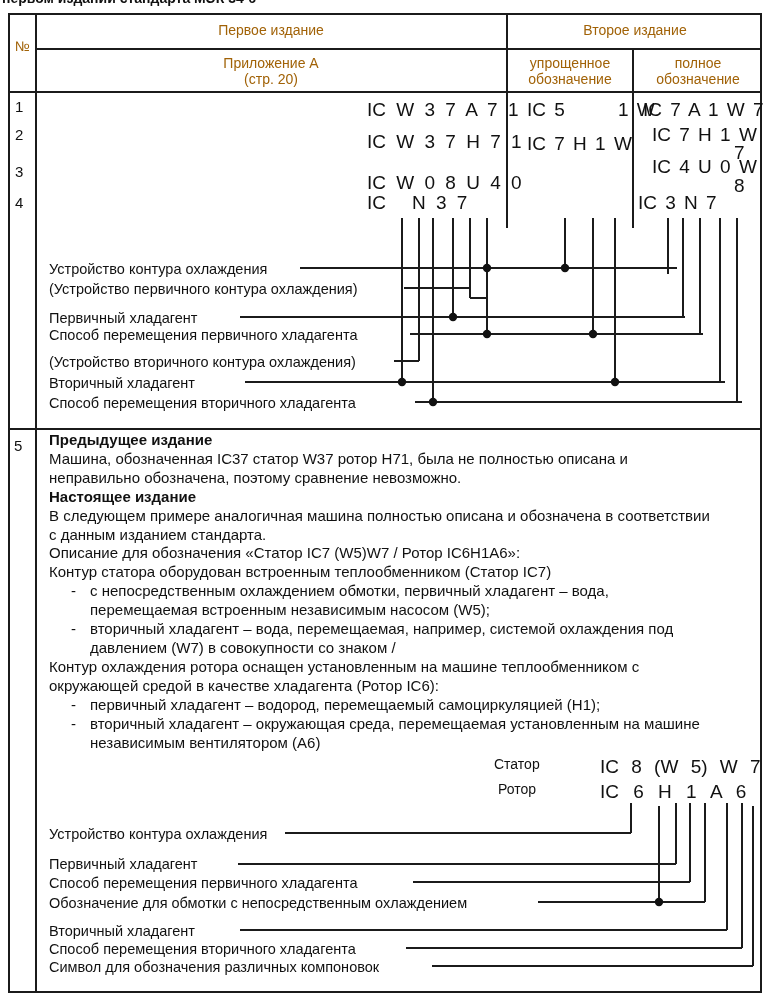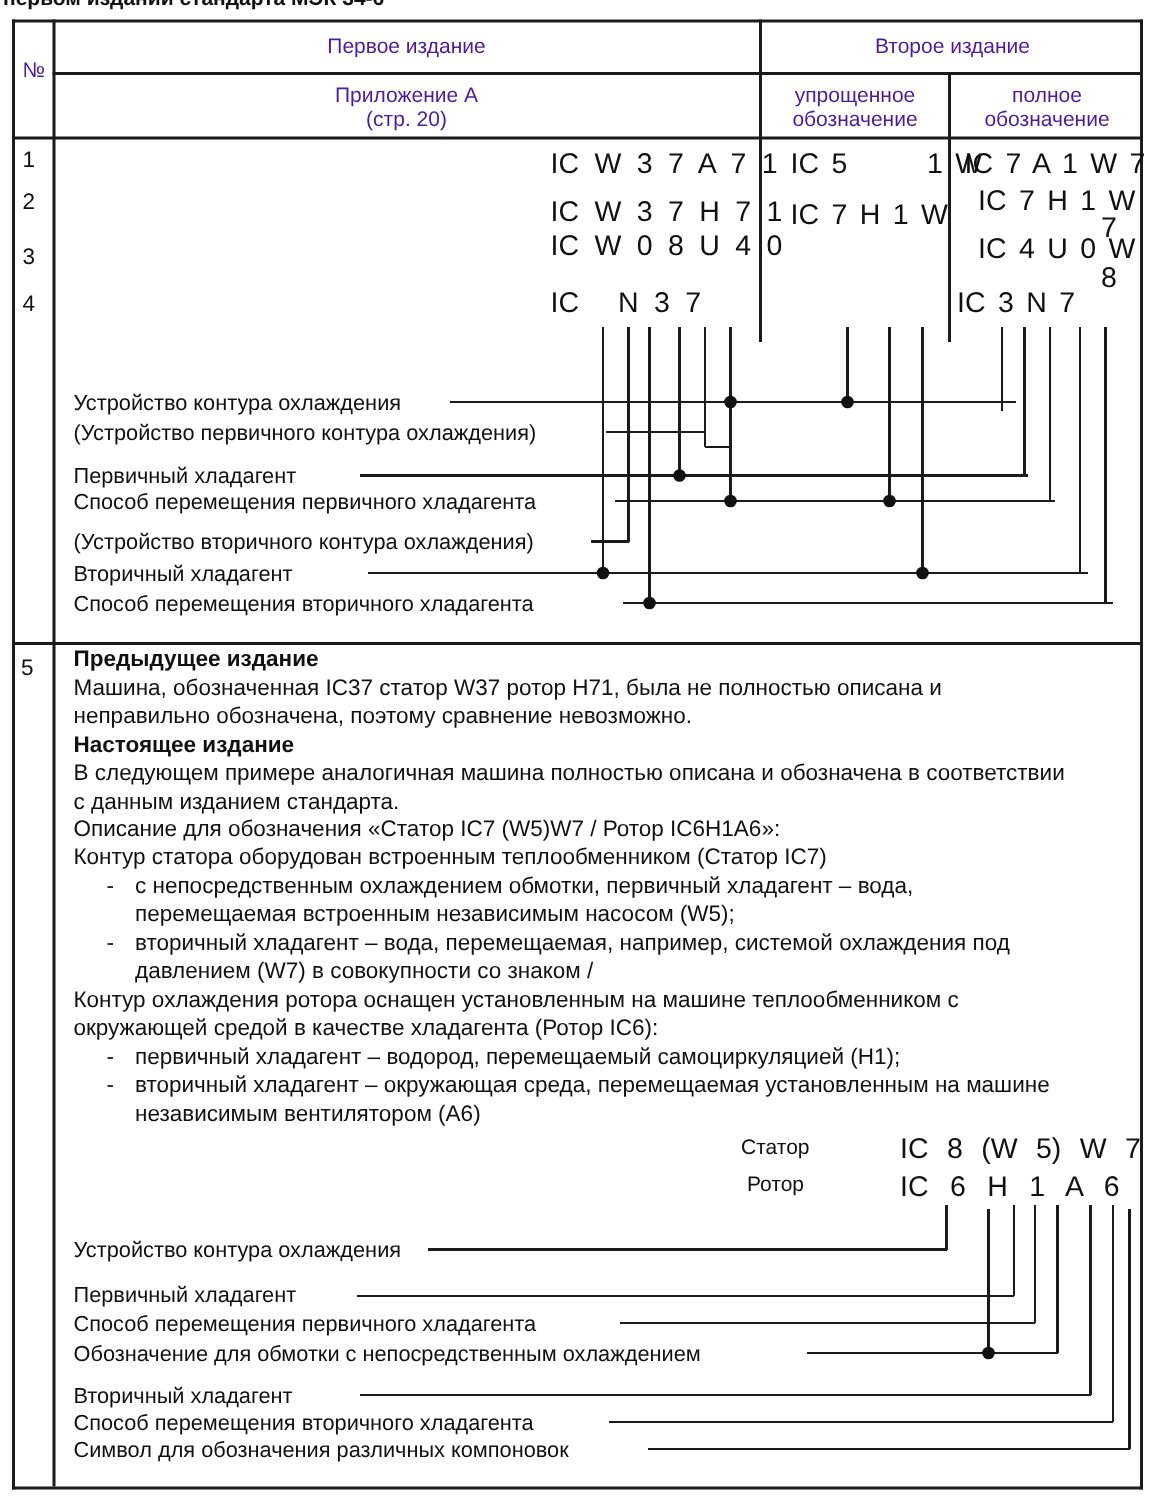--- a/index.html
+++ b/index.html
@@ -1,21 +1,21 @@
 <!DOCTYPE html>
 <html><head>
 <meta charset="utf-8">
 <style>
   html,body{margin:0;padding:0;background:#fff;}
   .page{position:relative;width:769px;height:1002px;background:#fff;overflow:hidden;
         font-family:"Liberation Sans", sans-serif;color:#111;}
   .abs{position:absolute;}
   .b{background:#1b1b1b;}
   .txt{position:absolute;font-size:14px;line-height:1.1;white-space:nowrap;color:#111;}
-  .hdr{position:absolute;font-size:14px;text-align:center;color:#4c1d95;}
+  .hdr{position:absolute;font-size:14px;text-align:center;color:#a16207;}
   .code{position:absolute;font-size:19px;white-space:pre;color:#111;}
   .num{position:absolute;font-size:15px;color:#111;}
   .lbl{position:absolute;font-size:14.5px;white-space:nowrap;color:#111;}
   .clip-top{position:absolute;left:0;top:0;width:420px;height:8px;overflow:hidden;}
   .clip-top span{position:absolute;left:2px;top:-10px;font-size:14px;font-weight:bold;white-space:nowrap;}
   .bodytext{position:absolute;left:49px;top:431px;width:668px;font-size:15px;line-height:18.9px;color:#111;}
   .bodytext p{margin:0;}
   .bodytext .bold{font-weight:bold;}
   .bullet{position:relative;padding-left:41px;}
   .bullet .dash{position:absolute;left:22px;top:0;}
@@ -57,21 +57,21 @@
   <div class="code" style="left:367px;top:99px;word-spacing:5px;">IC W 3 7 A 7 1</div>
   <div class="code" style="left:527px;top:99px;word-spacing:3px;">IC 5</div>
   <div class="code" style="left:594px;top:99px;word-spacing:3px;margin-left:24px;">1 W</div>
   <div class="code" style="left:643px;top:99px;word-spacing:3px;">IC 7 A 1 W 7</div>
 
   <div class="code" style="left:367px;top:131px;word-spacing:5px;">IC W 3 7 H 7 1</div>
   <div class="code" style="left:527px;top:133px;word-spacing:3px;">IC 7 H 1 W</div>
   <div class="code" style="left:652px;top:124px;word-spacing:3px;">IC 7 H 1 W</div>
   <div class="code" style="left:734px;top:142px;">7</div>
 
-  <div class="code" style="left:367px;top:154px;word-spacing:5px;">IC W 0 8 U 4 0</div>
+  <div class="code" style="left:367px;top:172px;word-spacing:5px;">IC W 0 8 U 4 0</div>
   <div class="code" style="left:652px;top:156px;word-spacing:3px;">IC 4 U 0 W</div>
   <div class="code" style="left:734px;top:175px;">8</div>
 
   <div class="code" style="left:367px;top:192px;">IC</div>
   <div class="code" style="left:412px;top:192px;word-spacing:5px;">N 3 7</div>
   <div class="code" style="left:638px;top:192px;word-spacing:3px;">IC 3 N 7</div>
 
   <div class="lbl" style="left:49px;top:261px;">Устройство контура охлаждения</div>
   <div class="lbl" style="left:49px;top:281px;">(Устройство первичного контура охлаждения)</div>
   <div class="lbl" style="left:49px;top:310px;">Первичный хладагент</div>

